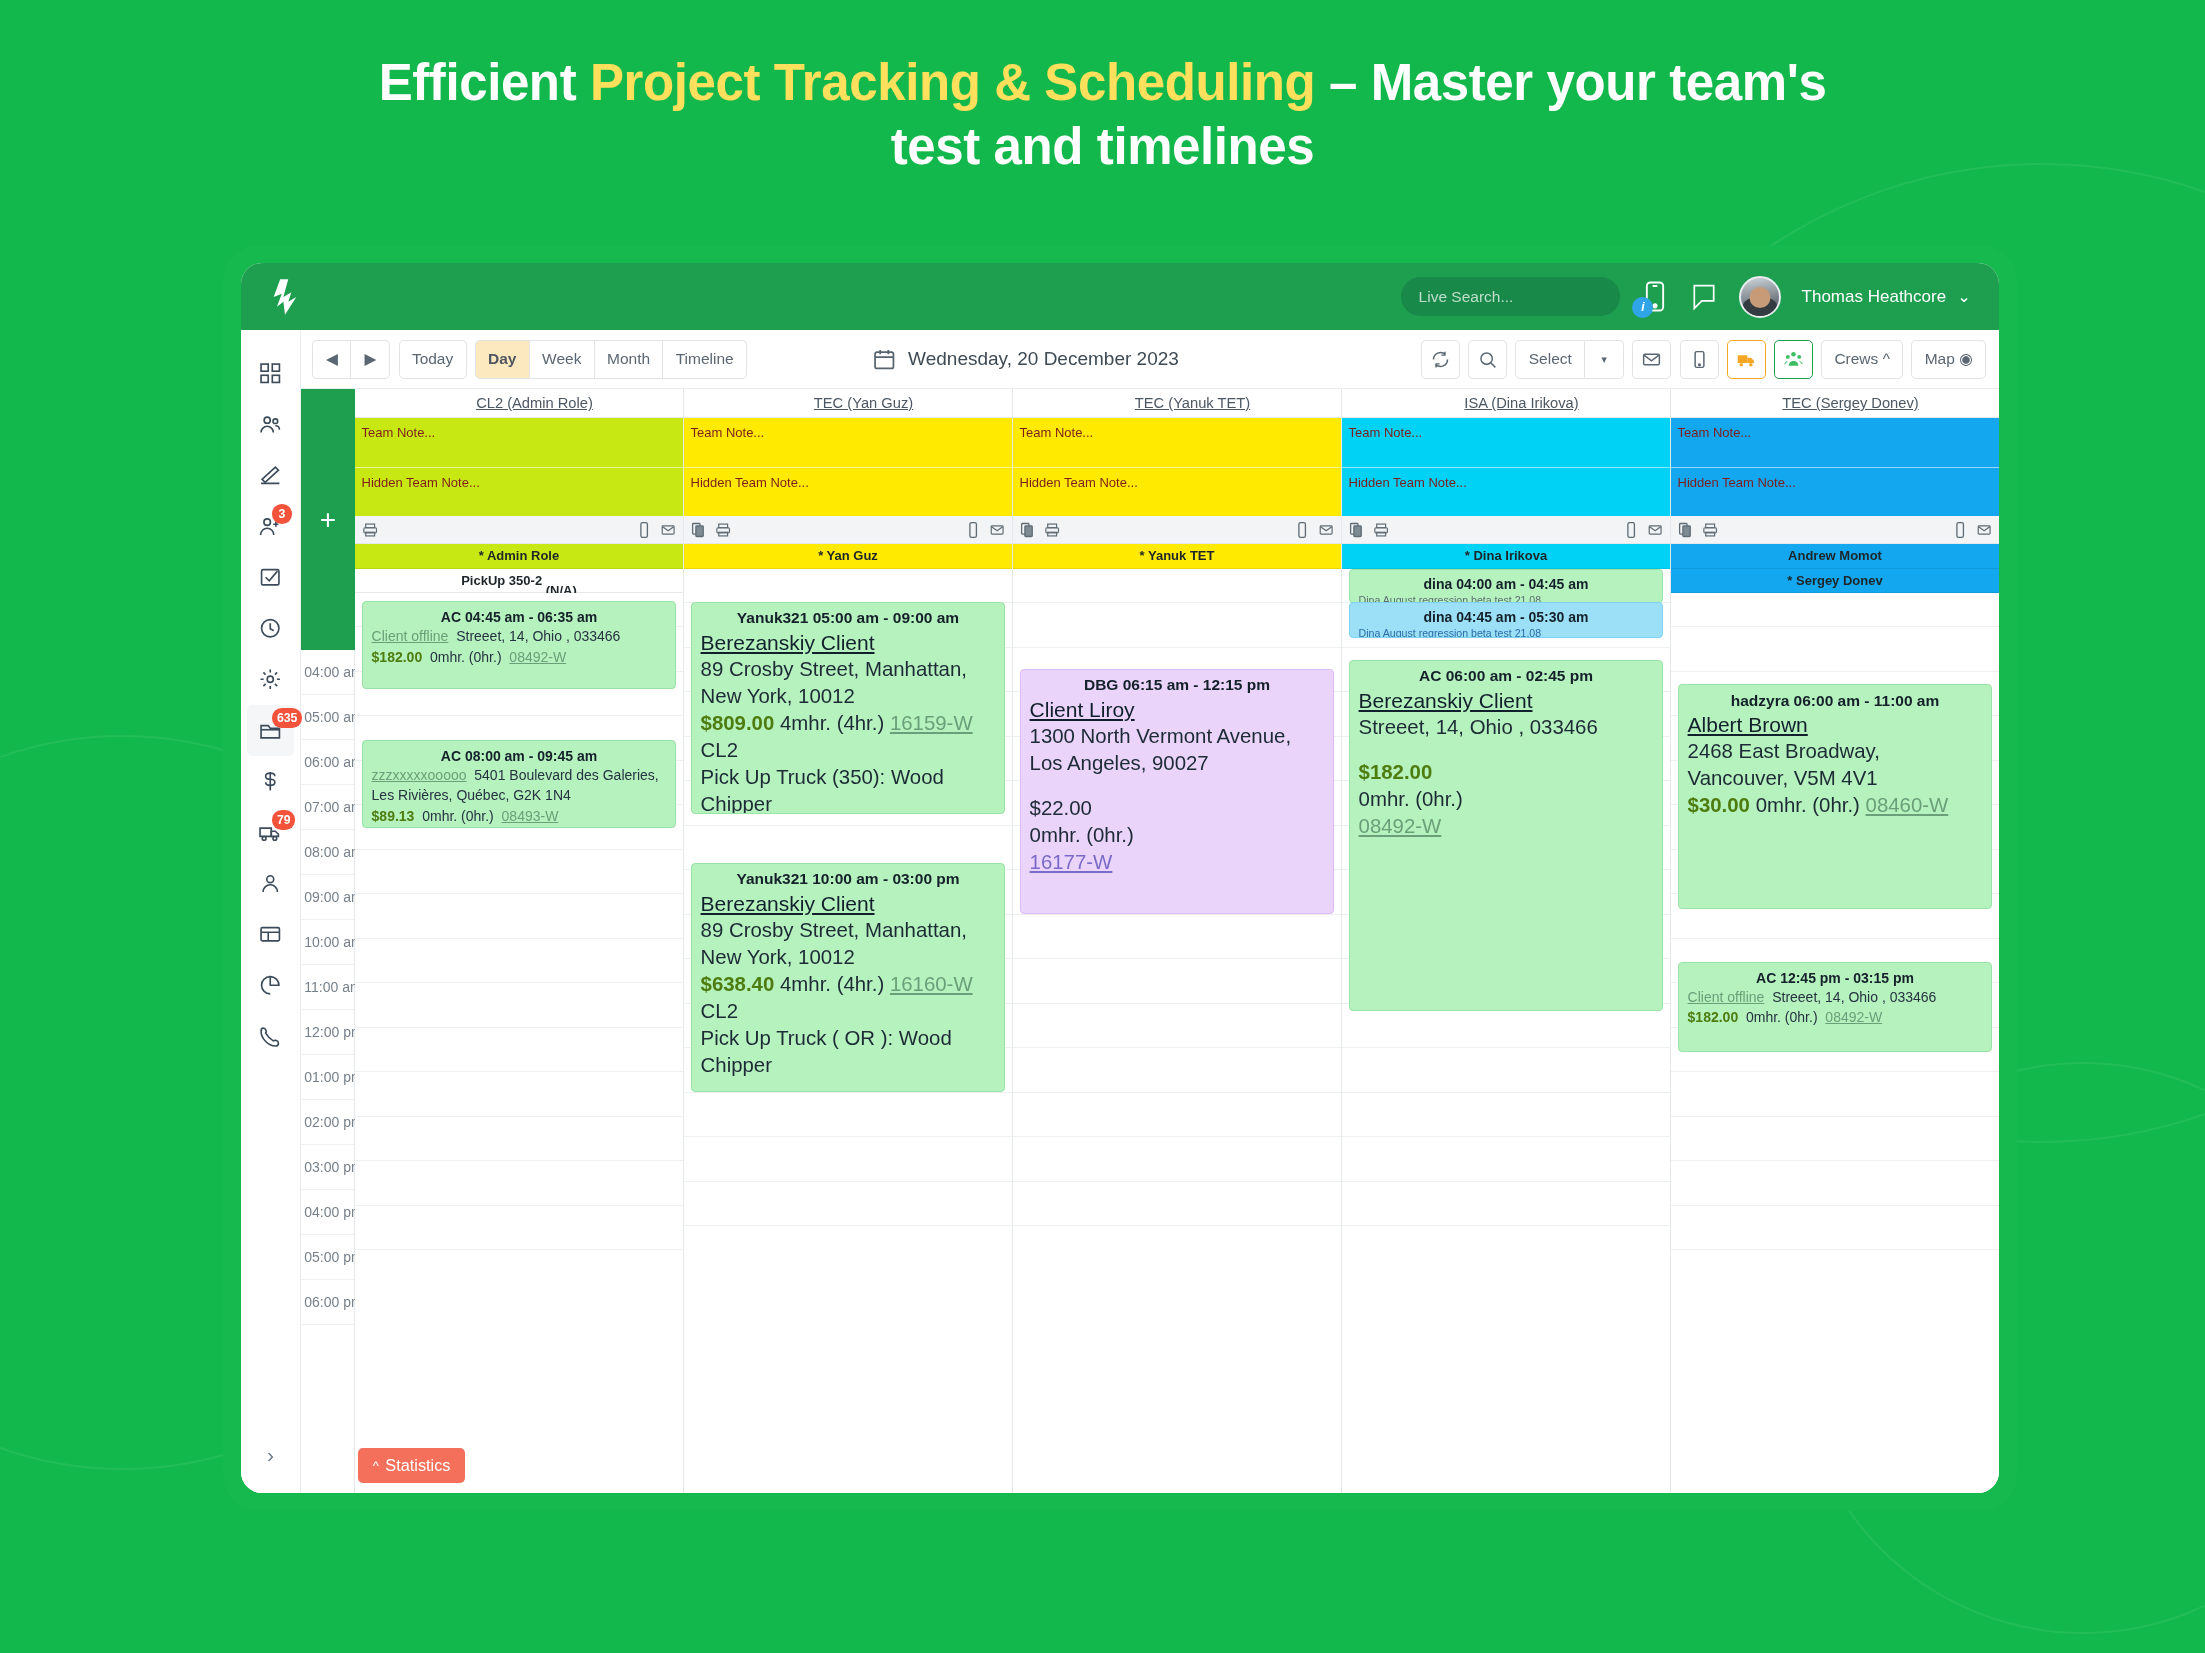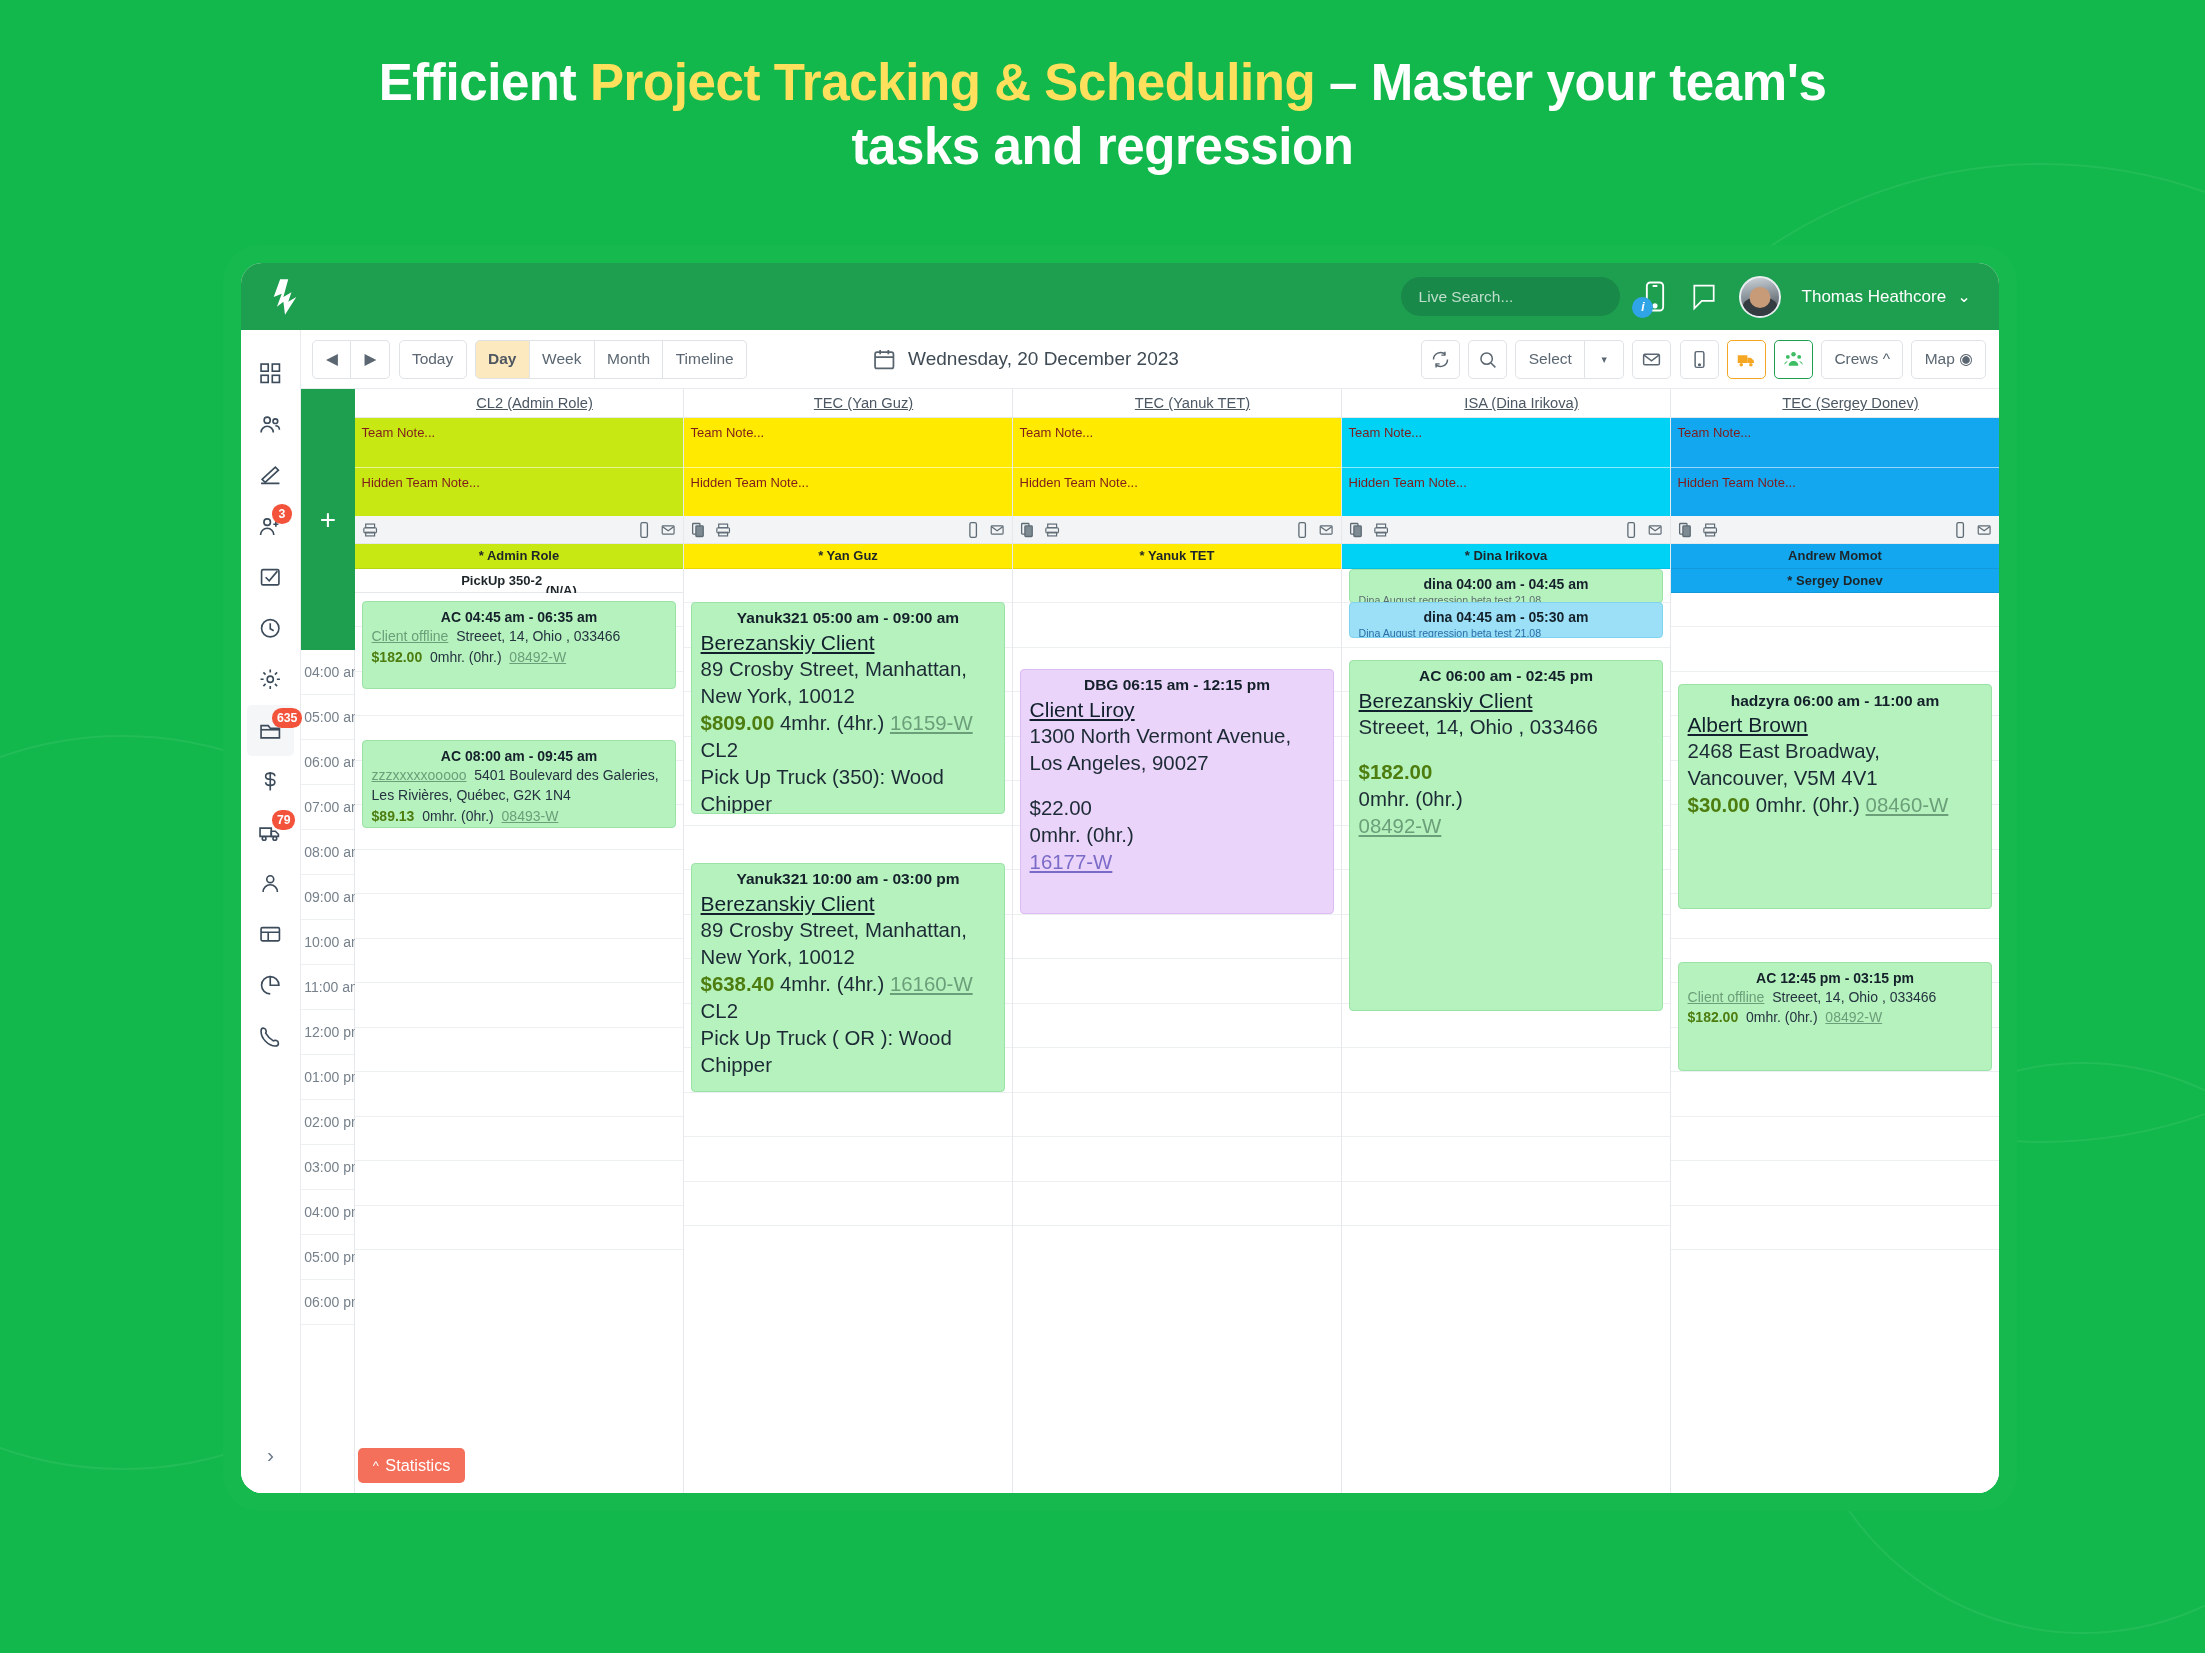--- a/index.html
+++ b/index.html
@@ -256,21 +256,21 @@
 <div class="bg-deco">
   <i></i>
     <i></i>
     <i></i>
 </div>
 
 <div class="headline">
   <div>
     <span>Efficient </span><span class="hl">Project Tracking &amp; Scheduling</span><span> – Master your team's</span>
   </div>
-  <div>tasks and regression</div>
+  <div>test and timelines</div>
 </div>
 
 <div class="device">
 <div class="screen">
 
   <div class="appbar">
     <div class="logo">
       <svg viewBox="0 0 52 52">
             <g fill="#fff">
         <path d="M20 4 L30 4 L24 26 L34 20 L30 32 L40 26 L26 48 L24 32 L16 38 L22 22 L12 26 Z"></path>
@@ -764,21 +764,21 @@
                   <div class="hline" style="top: 567px;"></div>
                   <div class="hline" style="top: 612px;"></div>
                   <div class="hline" style="top: 656px;"></div>
                   <div class="ev green" style="top: 91px; height: 225px;">
                     <div class="ev-time">hadzyra 06:00 am - 11:00 am</div>
                     <div class="ev-client">Albert Brown</div>
                     <div class="ev-addr">2468 East Broadway,</div>
                     <div class="ev-addr">Vancouver, V5M 4V1</div>
                     <div class="ev-line"><span class="ev-money">$30.00</span> <span>0mhr. (0hr.)</span> <span class="ev-wo">08460-W</span></div>
                   </div>
-                  <div class="ev green" style="top: 369px; height: 109px;">
+                  <div class="ev green" style="top: 369px; height: 90px;">
                     <div class="ev-time sm">AC 12:45 pm - 03:15 pm</div>
                     <div class="ev-sm"><span class="lnk">Client offline</span>&nbsp;&nbsp;<span>Streeet, 14, Ohio , 033466</span></div>
                     <div class="ev-sm"><span class="ev-money">$182.00</span>&nbsp;&nbsp;<span>0mhr. (0hr.)</span>&nbsp;&nbsp;<span class="lnk">08492-W</span></div>
                   </div>
                 </div>
               </div>
             </div>
         <div class="statbtn">
           <span class="car">^</span>
           <span>Statistics</span>

